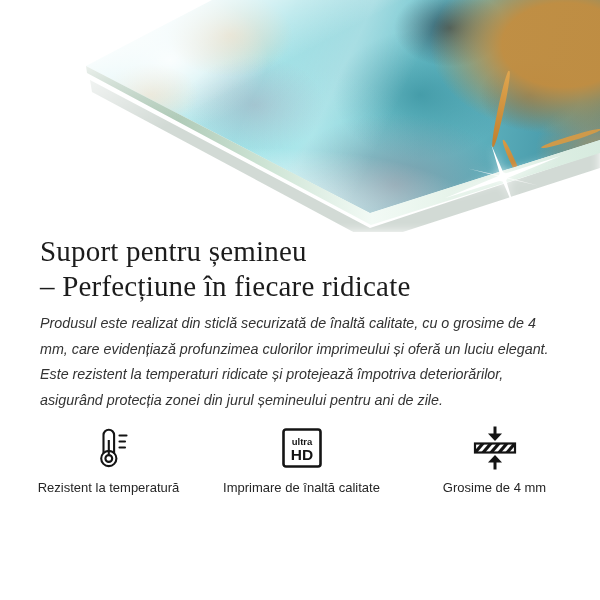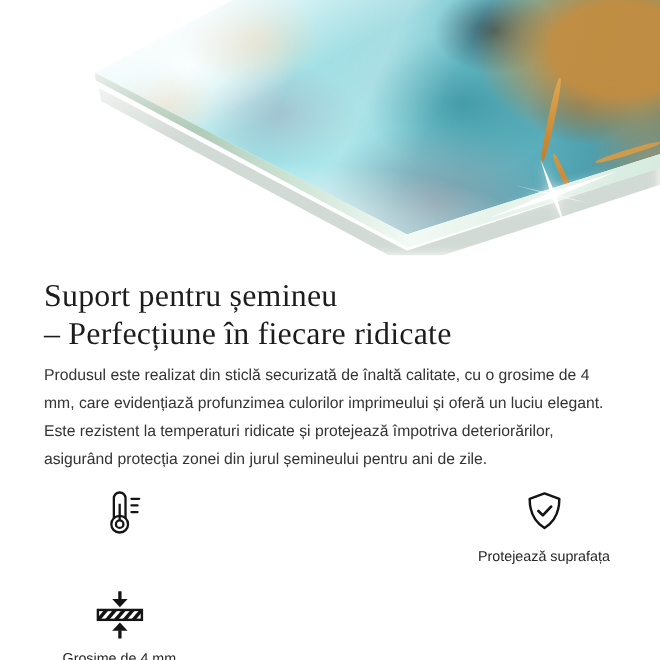--- a/index.html
+++ b/index.html
@@ -39,23 +39,23 @@
     background:linear-gradient(115deg, rgba(255,255,255,0) 42%, rgba(255,255,255,.28) 53%, rgba(255,255,255,0) 63%);}
   .glass-edge{position:absolute;inset:0;
     clip-path:polygon(86px 66px,370px 213px,600px 140px,600px 153px,371px 225px,87px 73px);
     background:linear-gradient(to right,#74927e 0%,#9dbba6 20%,#cfe5d6 45%,#f2faf5 62%,#e6f3ea 75%,#d7ebdf 100%);}
   .hero-fade{position:absolute;inset:0;
     background:linear-gradient(152deg,#ffffff 0%,#ffffff 16%,rgba(255,255,255,0) 39%);}
   .sparkle{position:absolute;left:433px;top:127px;width:140px;height:100px;
     filter:drop-shadow(0 0 5px rgba(255,255,255,.95));}
 
   
-  .title{margin:20px 40px 0;font-family:"Liberation Serif","DejaVu Serif",serif;
+  .title{margin:2px 40px 0;font-family:"Liberation Serif","DejaVu Serif",serif;
     font-weight:400;font-size:29px;line-height:35px;color:#1c1c1c;letter-spacing:.2px;}
-  .desc{margin:7px 38px 0 40px;font-size:14.3px;line-height:25.5px;color:#333;}
+  .desc{margin:7px 38px 0 40px;font-size:14.3px;line-height:25.5px;color:#333;font-style:italic;}
 
   
   .features{display:grid;grid-template-columns:repeat(3,1fr);
     row-gap:22px;margin:12px 9px 0 12px;}
   .feature{display:flex;flex-direction:column;align-items:center;text-align:center;}
   .icon-box{height:46px;display:flex;align-items:center;justify-content:center;}
   .feature-label{margin-top:9px;font-size:13px;color:#262626;line-height:16px;}
   .icn{display:block;}
 </style>
 </head>
@@ -96,34 +96,34 @@
       <svg class="icn" width="44" height="46" viewBox="0 0 44 46" fill="none" stroke="#141414" stroke-width="2.1">
         <path d="M16.5 28 V10 a5.3 5.3 0 0 1 10.6 0 V28" stroke-linecap="round"></path>
         <circle cx="21.8" cy="33.5" r="7.6"></circle>
         <circle cx="21.8" cy="33.5" r="3.4"></circle>
         <line x1="21.8" y1="15" x2="21.8" y2="29.5"></line>
         <line x1="32.5" y1="10.5" x2="39.5" y2="10.5" stroke-linecap="round"></line>
         <line x1="32.5" y1="16.5" x2="38" y2="16.5" stroke-linecap="round"></line>
         <line x1="32.5" y1="22.5" x2="38" y2="22.5" stroke-linecap="round"></line>
       </svg>
     </div>
-  </div>
-
-  <div class="feature">
+    <div class="feature-label">Rezistent la temperatură</div>
   </div>
 
   <div class="feature">
     <div class="icon-box">
-      <svg class="icn" width="44" height="44" viewBox="0 0 44 44" fill="none" stroke="#141414" stroke-width="2.2">
-        <path d="M22 4.5 L35.5 9.5 C35.5 21 31 30.5 22 36 C13 30.5 8.5 21 8.5 9.5 Z" stroke-linejoin="round"></path>
-        <path d="M16.5 20.5 l4 4 l7.5 -8" stroke-width="2.4" stroke-linecap="round" stroke-linejoin="round"></path>
+      <svg class="icn" width="44" height="44" viewBox="0 0 44 44">
+        <rect x="3.5" y="3.5" width="37" height="37" rx="2.5" fill="none" stroke="#141414" stroke-width="2.6"></rect>
+        <text x="22" y="19" text-anchor="middle" font-family="Liberation Sans, sans-serif" font-size="9.5" font-weight="bold" fill="#141414">ultra</text>
+        <text x="22" y="34" text-anchor="middle" font-family="Liberation Sans, sans-serif" font-size="15.5" font-weight="bold" fill="#141414">HD</text>
       </svg>
     </div>
-    <div class="feature-label">Protejează suprafața</div>
+    <div class="feature-label">Imprimare de înaltă calitate</div>
   </div>
+
 
 
 
   <div class="feature">
     <div class="icon-box">
       <svg class="icn" width="48" height="48" viewBox="0 0 48 48">
         <line x1="24" y1="2.5" x2="24" y2="10" stroke="#141414" stroke-width="3"></line>
         <polygon points="17,9.5 31,9.5 24,17" fill="#141414"></polygon>
         <line x1="24" y1="45.5" x2="24" y2="38" stroke="#141414" stroke-width="3"></line>
         <polygon points="17,38.5 31,38.5 24,31" fill="#141414"></polygon>

